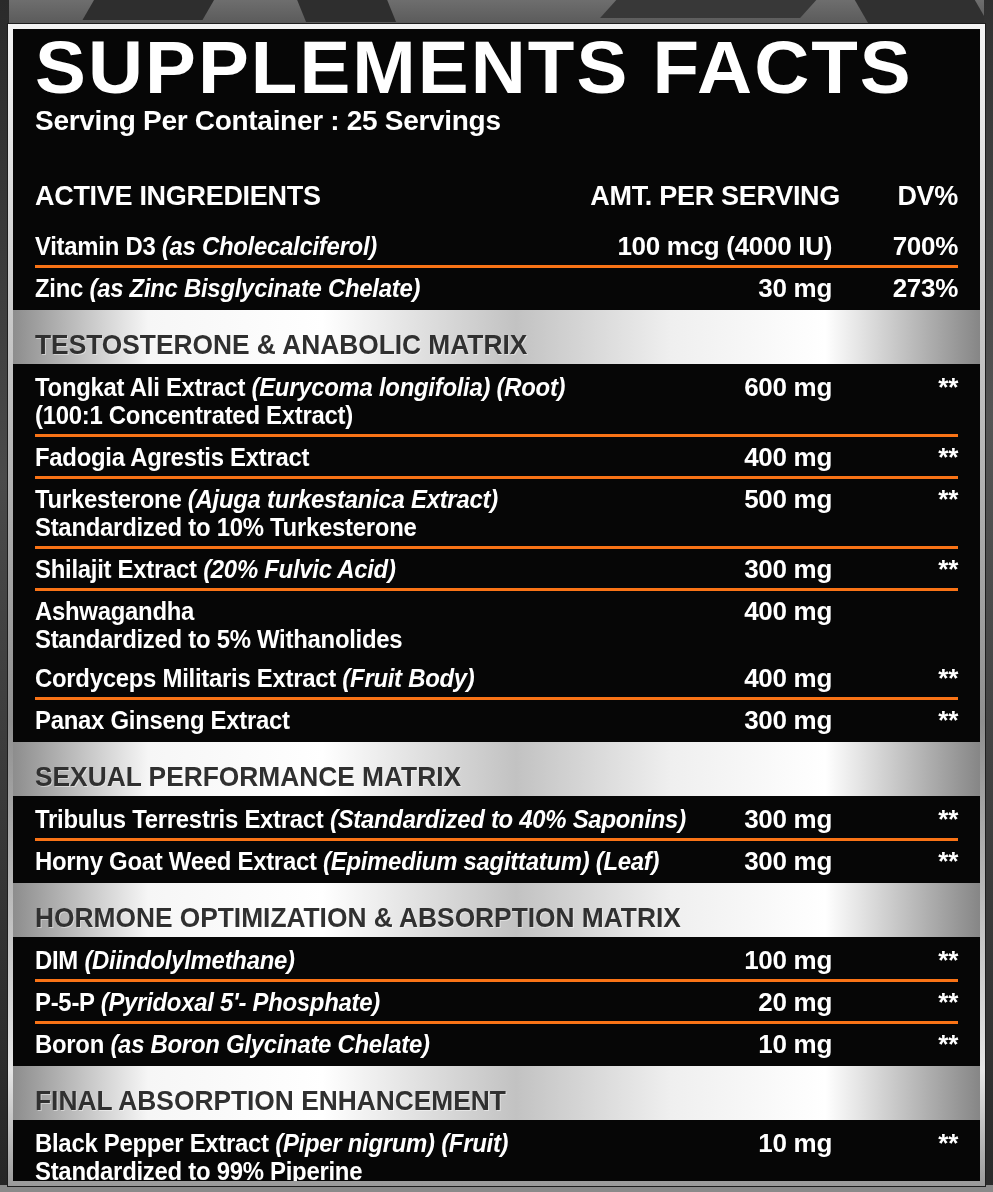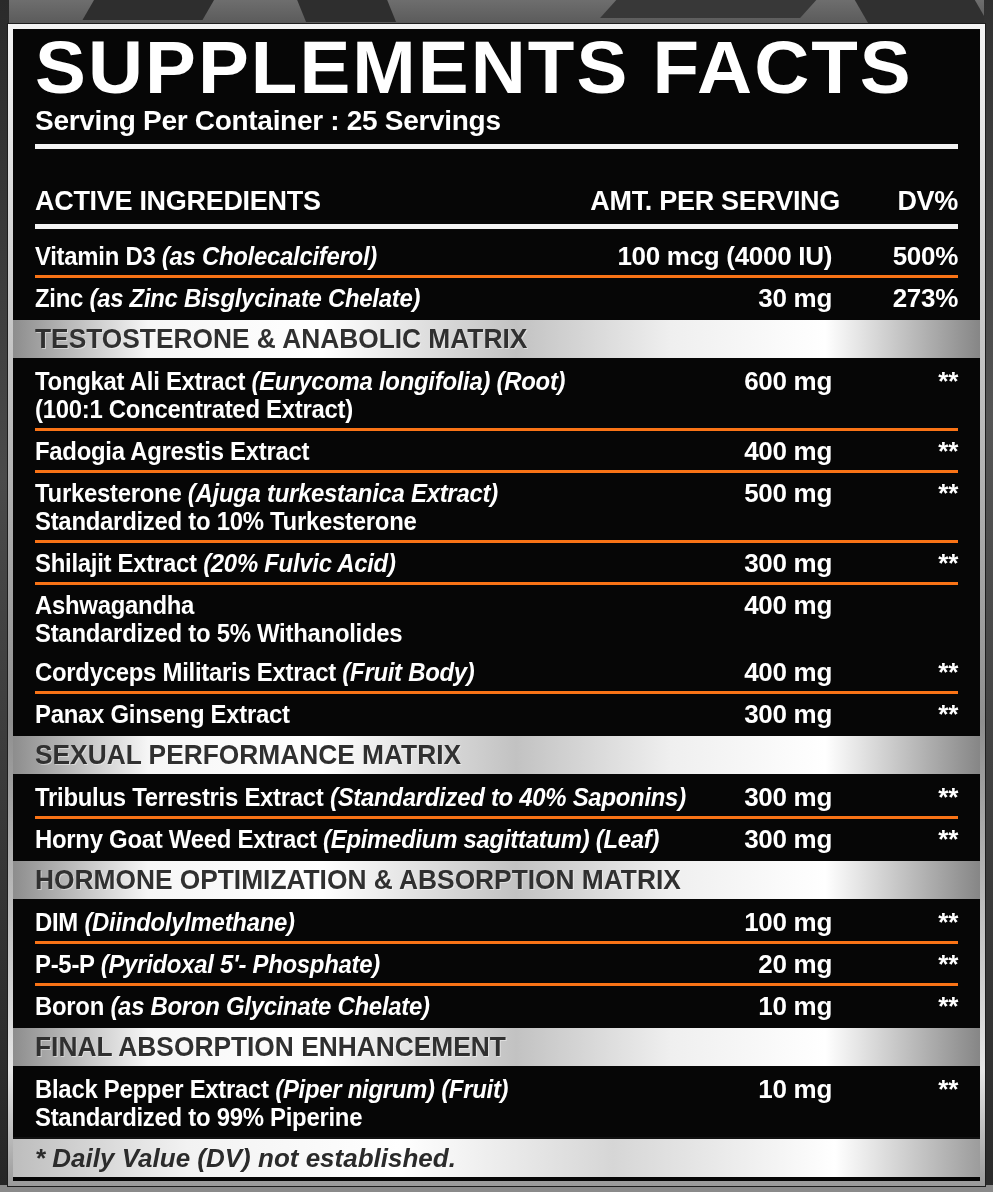--- a/index.html
+++ b/index.html
@@ -61,21 +61,21 @@
   .row { position:relative; padding:6px 0 5px 0; font-weight:bold; letter-spacing:-0.3px; }
   .row.divided { border-top:3px solid #f97316; }
   .row .name { font-size:26px; line-height:28px; white-space:nowrap; transform:scaleX(0.92); transform-origin:0 50%; }
   .row .it   { font-style:italic; }
   .row .sub  { font-size:26px; line-height:28px; white-space:nowrap; transform:scaleX(0.92); transform-origin:0 50%; }
   .row .amt  { position:absolute; top:6px; right:126px; font-size:26px; line-height:28px; white-space:nowrap;text-align:right; }
   .row .dv   { position:absolute; top:6px; right:0;     font-size:26px; line-height:28px; white-space:nowrap; }
 
   
   .band {
-    margin:3px -22px; padding:4px 22px 4px 22px;
+    margin:3px -22px; padding:20px 22px 4px 22px;
     background:linear-gradient(90deg,#8d8d8d 0%,#f6f6f6 14%,#ffffff 32%,#c2c2c2 52%,#efefef 68%,#ffffff 84%,#868686 100%);
     color:#303030;
     font-size:28px; font-weight:900; line-height:30px;
     letter-spacing:0; white-space:nowrap;
     text-shadow:1px 1px 0 rgba(255,255,255,0.45);
   }
   .band .band-text { display:inline-block; transform:scaleX(0.94); transform-origin:0 50%; }
 
   .foot {
     margin:3px -22px 4px -22px; padding:4px 22px;
@@ -115,21 +115,21 @@
       <span class="c-amt">AMT. PER SERVING</span>
       <span class="c-dv">DV%</span>
     </div>
 
     <div class="hr"></div>
 
     <div id="table">
         <div class="row">
           <div class="name"><span class="nm">Vitamin D3</span> <span class="it">(as Cholecalciferol)</span></div>
           <span class="amt">100 mcg (4000 IU)</span>
-          <span class="dv">500%</span>
+          <span class="dv">700%</span>
         </div>
         <div class="row divided">
           <div class="name"><span class="nm">Zinc</span> <span class="it">(as Zinc Bisglycinate Chelate)</span></div>
           <span class="amt">30 mg</span>
           <span class="dv">273%</span>
         </div>
         <div class="band"><span class="band-text">TESTOSTERONE &amp; ANABOLIC MATRIX</span></div>
         <div class="row">
           <div class="name"><span class="nm">Tongkat Ali Extract</span> <span class="it">(Eurycoma longifolia) (Root)</span></div>
           <div class="sub">(100:1 Concentrated Extract)</div>

